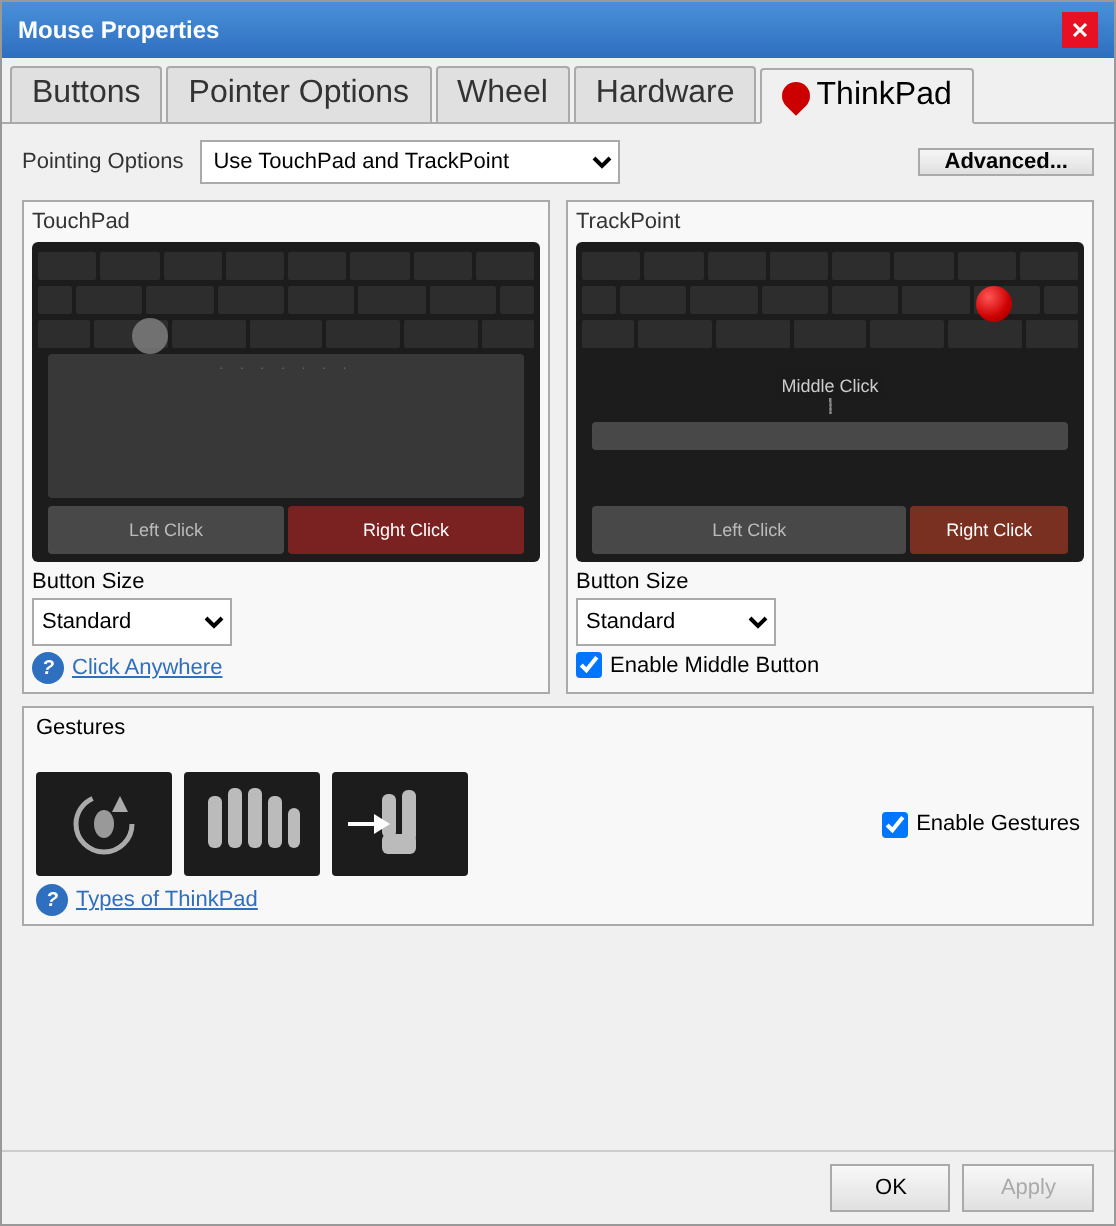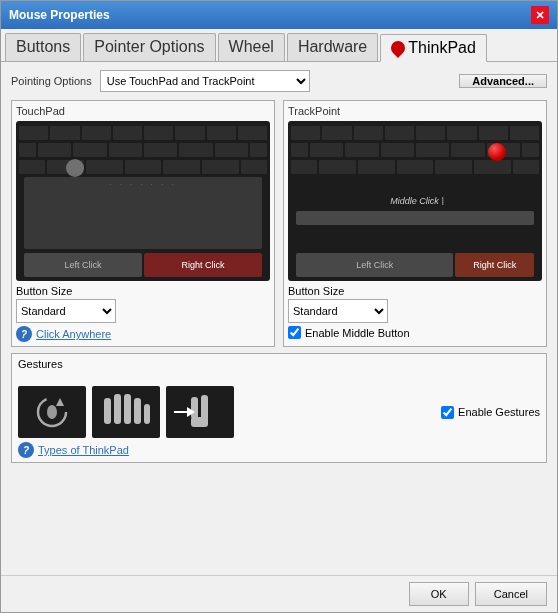--- a/index.html
+++ b/index.html
@@ -245,24 +245,23 @@
       height: 14px;
       background: #484848;
       border-radius: 2px;
     }
     .trk-mid-label-box {
       position: absolute;
       bottom: 74px;
       left: 50%;
       transform: translateX(-50%);
       display: flex;
-      flex-direction: row;
+      flex-direction: column;
       align-items: center;
       z-index: 5;
-      font-style: italic;
     }
     .trk-mid-text {
       color: #ccc;
       font-size: 9px;
       white-space: nowrap;
       background: rgba(28,28,28,0.8);
       padding: 1px 3px;
     }
     .trk-mid-line {
       width: 1px;
@@ -670,15 +669,15 @@
       </div>
       <div class="gestures-help-row">
         <div class="help-icon">?</div>
         <span class="help-text">Types of ThinkPad</span>
       </div>
     </div>
   </div>
 
   <div class="bottom-bar">
     <button class="bottom-btn">OK</button>
-    <button class="bottom-btn">Cancel</button>
+    <button class="bottom-btn disabled">Apply</button>
   </div>
 </div>
 
 </body></html>

